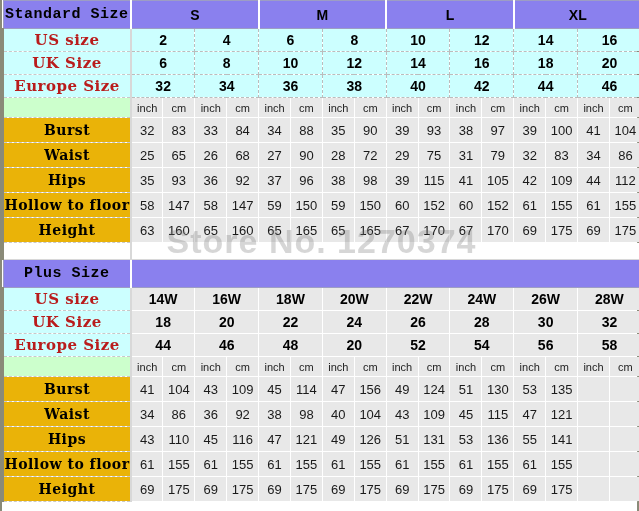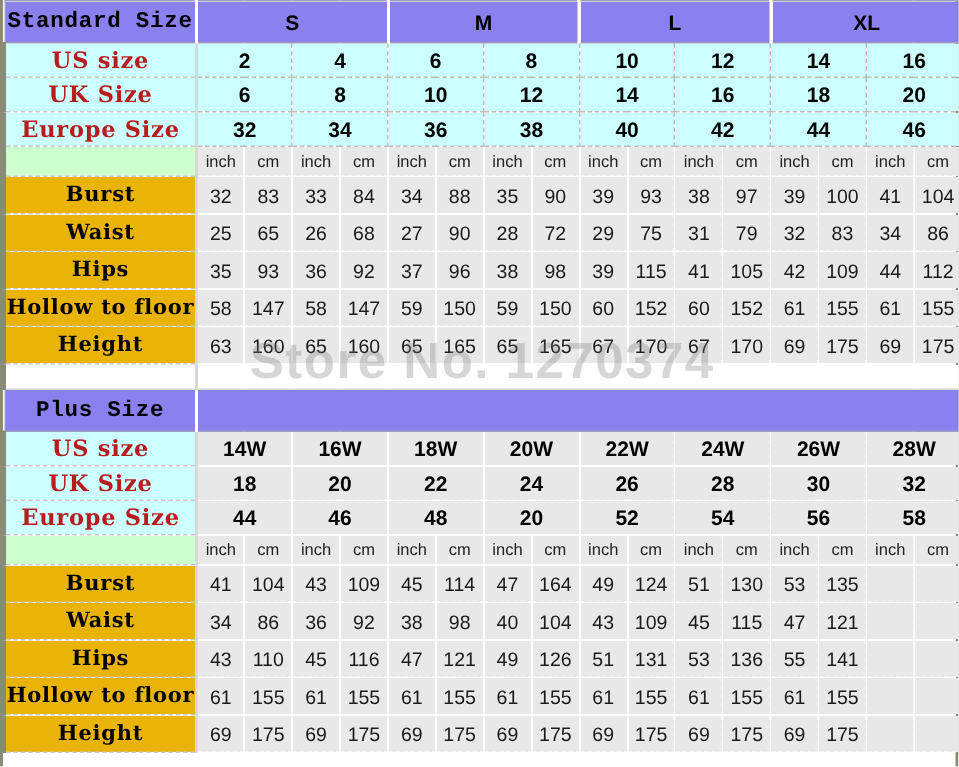--- a/index.html
+++ b/index.html
@@ -417,21 +417,21 @@
         </tr>
         <tr>
           <td class="ms-label">Burst</td>
           <td class="ms-val">41</td>
           <td class="ms-val">104</td>
           <td class="ms-val">43</td>
           <td class="ms-val">109</td>
           <td class="ms-val">45</td>
           <td class="ms-val">114</td>
           <td class="ms-val">47</td>
-          <td class="ms-val">164</td>
+          <td class="ms-val">156</td>
           <td class="ms-val">49</td>
           <td class="ms-val">124</td>
           <td class="ms-val">51</td>
           <td class="ms-val">130</td>
           <td class="ms-val">53</td>
           <td class="ms-val">135</td>
           <td class="ms-val"></td>
           <td class="ms-val"></td>
         </tr>
         <tr>

